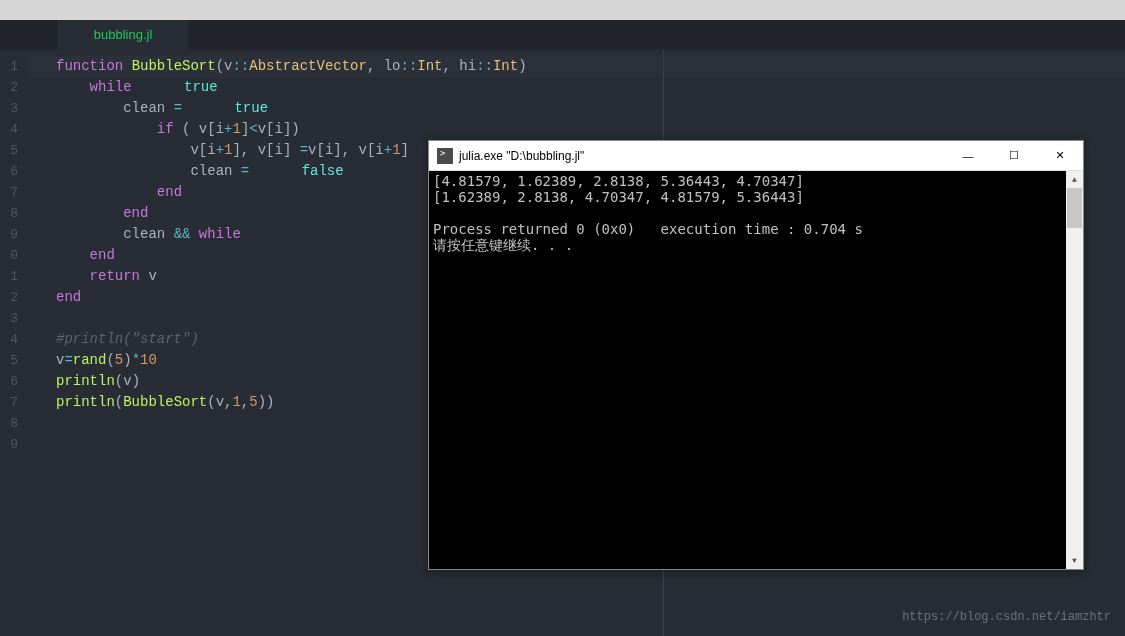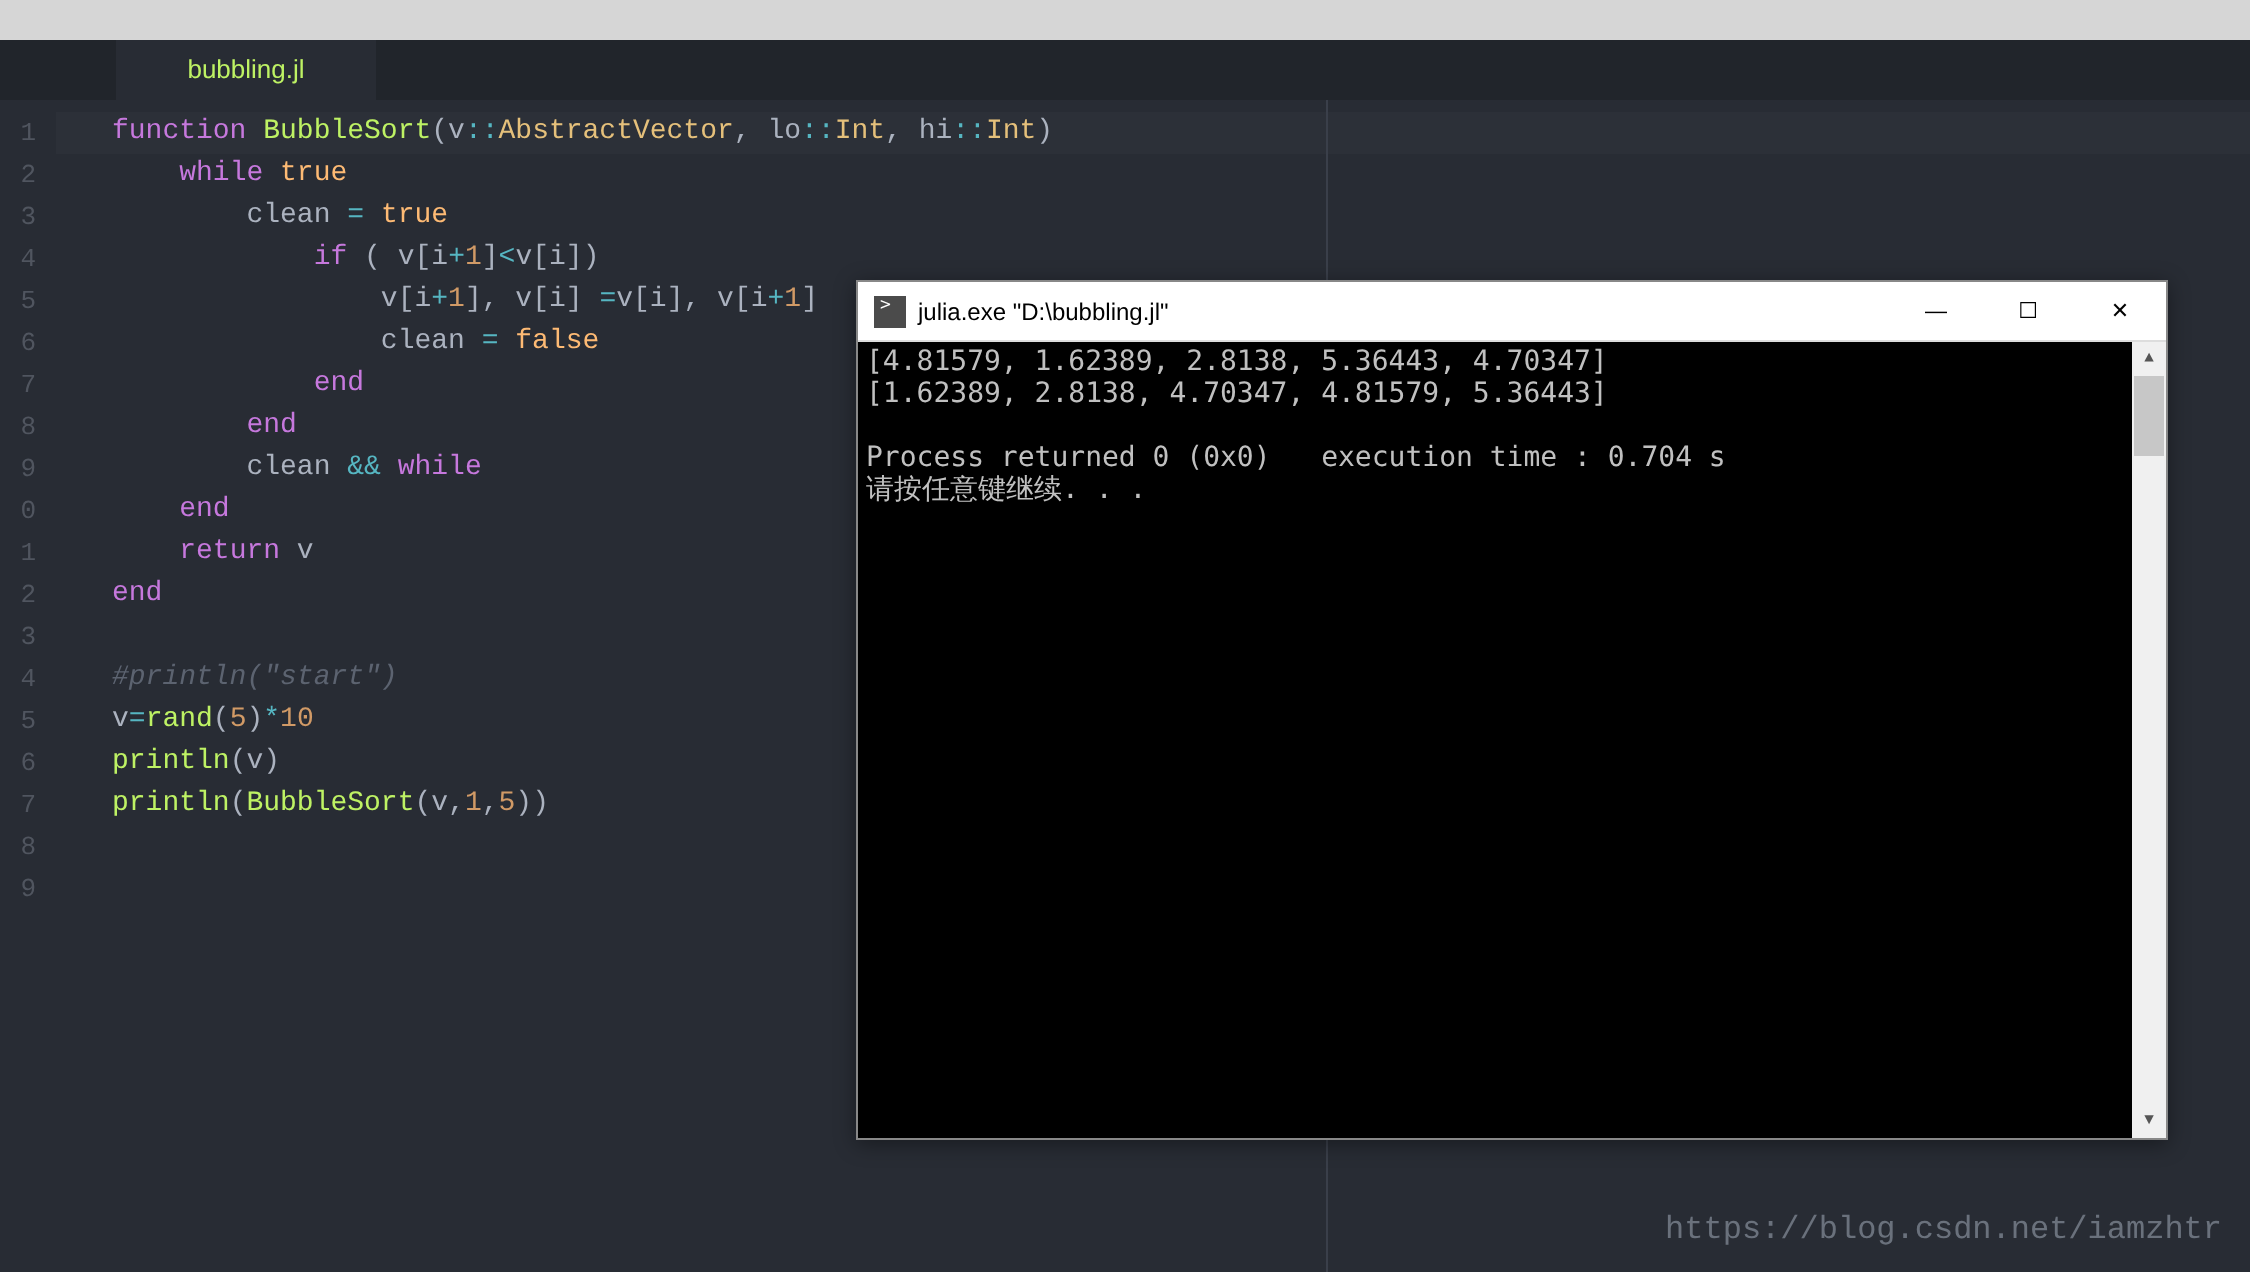--- a/index.html
+++ b/index.html
@@ -18,21 +18,21 @@
     background: #d6d6d6;
   }
   .tab-bar {
     height: 30px;
     background: #21252b;
     display: flex;
     align-items: stretch;
   }
   .tab {
     background: #282c34;
-    color: #bef264;
+    color: #22c55e;
     padding: 7px 30px 0 30px;
     font-size: 13px;
     font-family: "Segoe UI", Arial, sans-serif;
     margin-left: 58px;
     min-width: 130px;
     text-align: center;
   }
   .editor-area {
     display: flex;
     height: calc(636px - 50px);
@@ -61,21 +61,21 @@
   }
   .code-line.current {
     background: #2c3038;
   }
   .kw   { color: #c678dd; }  
   .fn   { color: #bef264; }  
   .id   { color: #abb2bf; }
   .op   { color: #56b6c2; }  
   .ty   { color: #e5c07b; }  
   .num  { color: #d19a66; }
-  .bool { color: #fdba74; }
+  .bool { color: #5eead4; margin-left: 44px; }
   .cmt  { color: #5c6370; font-style: italic; }
   .br   { color: #abb2bf; }
   .indent-guide {
     position: absolute;
     left: 635px;
     top: 0;
     bottom: 0;
     width: 1px;
     background: #3a3f4a;
   }
@@ -177,21 +177,21 @@
     height: 40px;
     background: #c7c7c7;
   }
 
   .watermark {
     position: absolute;
     right: 14px;
     bottom: 12px;
     color: #7b838f;
     font-family: "Courier New", monospace;
-    font-size: 16px;
+    font-size: 12px;
     opacity: 0.8;
   }
 </style>
 </head>
 <body>
 
 <div class="top-bar"></div>
 
 <div class="tab-bar">
   <div class="tab">bubbling.jl</div>

